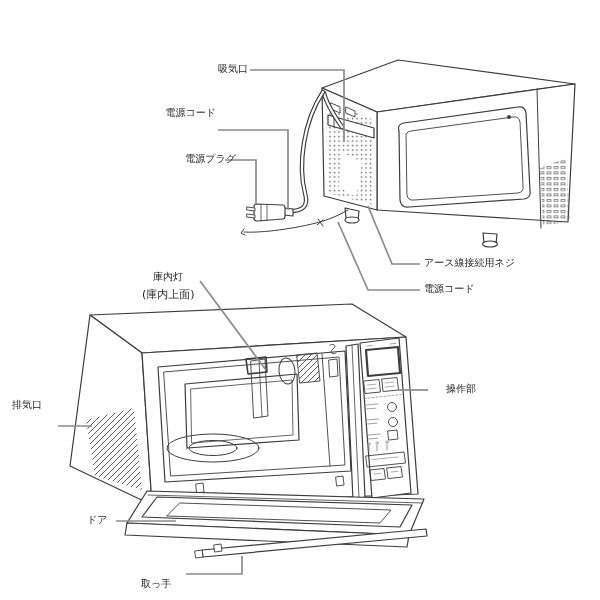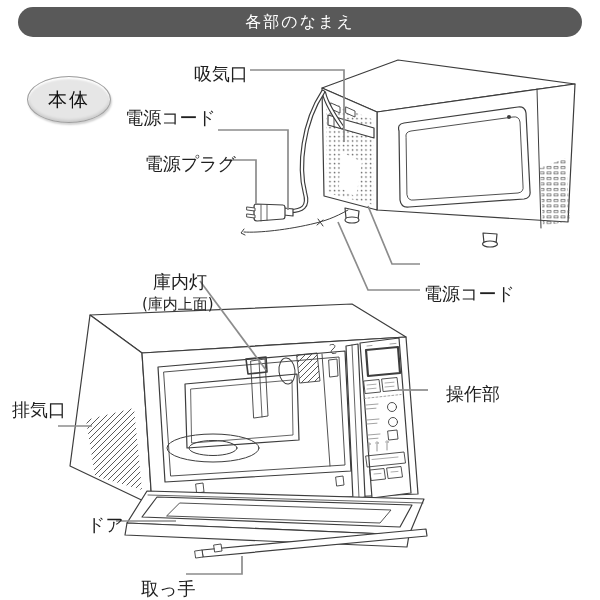--- a/index.html
+++ b/index.html
@@ -5,32 +5,30 @@
   html,body{margin:0;padding:0;background:#ffffff;}
   #page{position:relative;width:600px;height:600px;background:#ffffff;overflow:hidden;
         font-family:"DejaVu Sans",sans-serif;}
   .title-bar{position:absolute;left:18px;top:7px;width:564px;height:30px;border-radius:15px;
         background:#595959;color:#ffffff;font-size:16px;line-height:30px;text-align:center;
         letter-spacing:2px;}
   .badge{position:absolute;left:27px;top:76px;width:82px;height:45px;border-radius:50%;
         background:#e6e6e6;border:1px solid #9f9f9f;color:#111;font-size:19px;line-height:45px;
         text-align:center;letter-spacing:2px;
         box-shadow:inset 0 2px 2px rgba(255,255,255,.95), inset 0 -2px 3px rgba(0,0,0,.12), 1px 2px 2px rgba(0,0,0,.18);}
-  .lbl{position:absolute;font-size:18px;color:#1f1f1f;white-space:nowrap;}
-  .lbl.small{font-size:15px;margin-top:8px;}
+  .lbl{position:absolute;font-size:10px;color:#1f1f1f;white-space:nowrap;}
+  .lbl.small{font-size:11px;}
   #art{position:absolute;left:0;top:0;}
 </style>
 </head>
 <body>
 
 <div id="page">
 
-  <div class="title-bar">各部のなまえ</div>
 
-  <div class="badge">本体</div>
 
   <svg id="art" width="600" height="600" viewBox="0 0 600 600">
     <defs>
       <pattern id="dots" width="4.5" height="4.5" patternUnits="userSpaceOnUse">
         <circle cx="1.5" cy="1.5" r="0.8" fill="#5a5a5a"></circle>
       </pattern>
       <pattern id="grid" width="7" height="5.5" patternUnits="userSpaceOnUse">
         <rect x="1" y="1.5" width="4" height="2" fill="none" stroke="#5a5a5a" stroke-width="0.7"></rect>
       </pattern>
       <pattern id="hatch" width="6" height="6" patternUnits="userSpaceOnUse">
@@ -166,20 +164,21 @@
       <polyline points="58,426 92,426"></polyline>
       <polyline points="398,390 428,390"></polyline>
       <polyline points="116,521 176,521"></polyline>
       <polyline points="186,574 242,574 242,556"></polyline>
     </g>
   </svg>
 
   <div class="lbl" style="right:352px;top:62px">吸気口</div>
   <div class="lbl" style="right:384px;top:106px">電源コード</div>
   <div class="lbl" style="right:364px;top:152px">電源プラグ</div>
+  <div class="lbl" style="left:424px;top:256px">アース線接続用ネジ</div>
   <div class="lbl" style="left:424px;top:282px">電源コード</div>
   <div class="lbl" style="left:153px;top:270px">庫内灯</div>
   <div class="lbl small" style="left:142px;top:287px">(庫内上面)</div>
   <div class="lbl" style="left:12px;top:398px">排気口</div>
   <div class="lbl" style="left:446px;top:382px">操作部</div>
   <div class="lbl" style="left:87px;top:513px">ドア</div>
   <div class="lbl" style="left:141px;top:577px">取っ手</div>
 
 </div>
 

